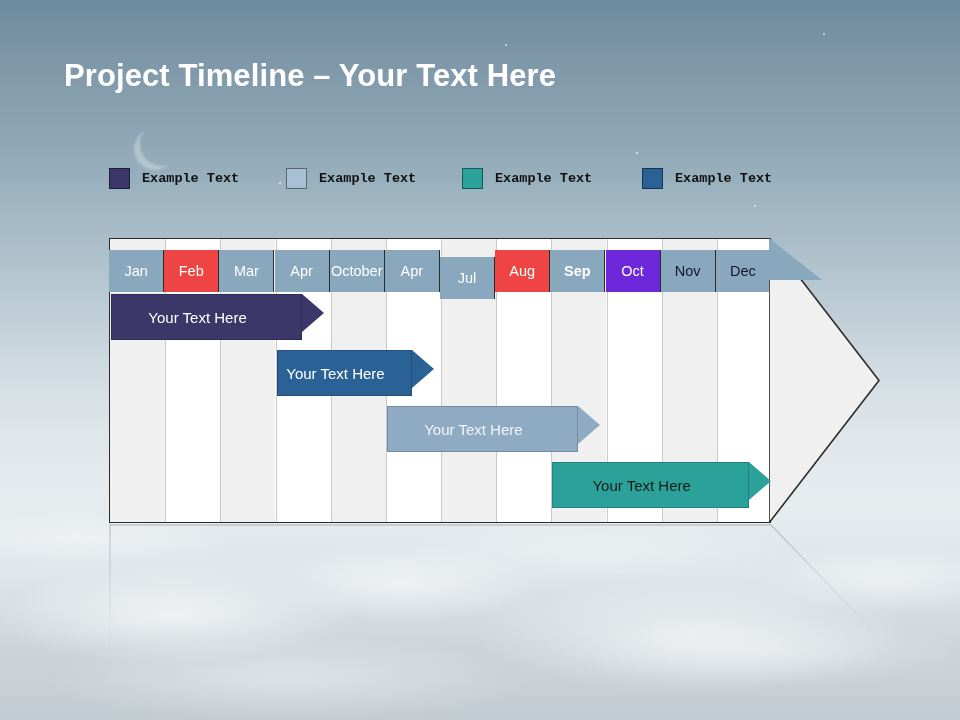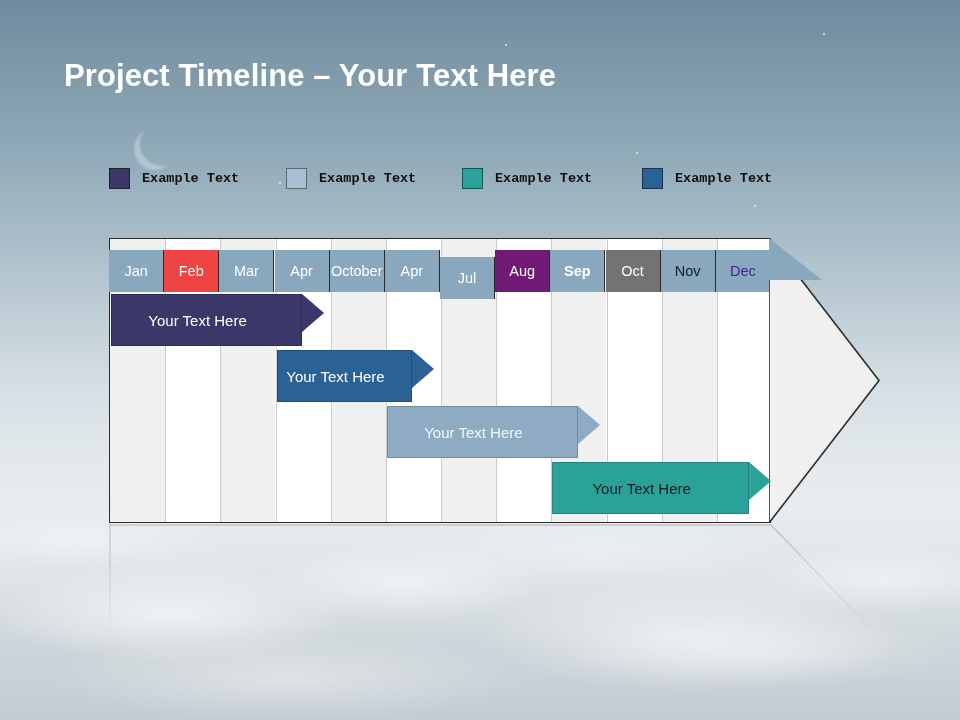--- a/index.html
+++ b/index.html
@@ -94,21 +94,21 @@
   .hdr-cell {
     position:absolute; top:0; height:42px;
     background:#8aa8bd; color:#ffffff;
     display:flex; align-items:center; justify-content:center;
     font-size:14.5px;
     border-right:1.4px solid #2b2b2b;
   }
 
   .arrowhead { position:absolute; left:660px; top:0; width:112px; height:285px; }
 
-  .bar { position:absolute; height:52px; }
+  .bar { position:absolute; height:46px; }
   .bar .body {
     position:absolute; left:0; top:0; bottom:0; right:22px;
     display:flex; align-items:center; justify-content:center;
     font-size:15px; white-space:nowrap;
   }
   .bar .tip {
     position:absolute; right:0; top:0; width:22px; height:38px;
   }
   .bar .lbl { position:relative; left:-9px; }
 
@@ -191,25 +191,25 @@
       </div>
     </div>
   <div class="hdr-row" id="hdr">
       <div class="hdr-cell" style="left: 0px; width: 55.1667px; background: rgb(138, 168, 189); color: rgb(255, 255, 255);">Jan</div>
       <div class="hdr-cell" style="left: 55.1667px; width: 55.1667px; background: #ef4444; color: rgb(255, 255, 255);">Feb</div>
       <div class="hdr-cell" style="left: 110.333px; width: 55.1667px; background: rgb(138, 168, 189); color: rgb(255, 255, 255);">Mar</div>
       <div class="hdr-cell" style="left: 165.5px; width: 55.1667px; background: rgb(138, 168, 189); color: rgb(255, 255, 255);">Apr</div>
       <div class="hdr-cell" style="left: 220.667px; width: 55.1667px; background: rgb(138, 168, 189); color: rgb(255, 255, 255);">October</div>
       <div class="hdr-cell" style="left: 275.833px; width: 55.1667px; background: rgb(138, 168, 189); color: rgb(255, 255, 255);">Apr</div>
       <div class="hdr-cell" style="left: 331px; width: 55.1667px; background: rgb(138, 168, 189); color: rgb(255, 255, 255); margin-top: 7px;">Jul</div>
-      <div class="hdr-cell" style="left: 386.167px; width: 55.1667px; background: #701a75; color: rgb(255, 255, 255); text-align: center;">Aug</div>
+      <div class="hdr-cell" style="left: 386.167px; width: 55.1667px; background: #ef4444; color: rgb(255, 255, 255); text-align: center;">Aug</div>
       <div class="hdr-cell" style="left: 441.333px; width: 55.1667px; background: rgb(138, 168, 189); color: rgb(255, 255, 255); font-weight: bold;">Sep</div>
-      <div class="hdr-cell" style="left: 496.5px; width: 55.1667px; background: #737373; color: rgb(255, 255, 255);">Oct</div>
+      <div class="hdr-cell" style="left: 496.5px; width: 55.1667px; background: #6d28d9; color: rgb(255, 255, 255);">Oct</div>
       <div class="hdr-cell" style="left: 551.667px; width: 55.1667px; background: rgb(138, 168, 189); color: #0f172a;">Nov</div>
-      <div class="hdr-cell" style="left: 606.833px; width: 55.1667px; background: rgb(138, 168, 189); color: #4c1d95;">Dec</div>
+      <div class="hdr-cell" style="left: 606.833px; width: 55.1667px; background: rgb(138, 168, 189); color: #0f172a;">Dec</div>
     </div>
   <svg class="arrowhead" viewBox="0 0 112 285" preserveAspectRatio="none">
     <polygon points="0,0 110,142.5 0,285" fill="#f0f0f0" stroke="#2b2b2b" stroke-width="1.6"></polygon>
     <polygon points="0,0 53,42 0,42" fill="#8aa8bd" stroke="none"></polygon>
   </svg>
   <div id="bars">
       <div class="bar" style="left: 2px; width: 213.15px; top: 56px;">
         <div class="body" style="background: rgb(59, 55, 104); color: rgb(255, 255, 255); box-shadow: rgba(0, 0, 0, 0.18) 0px 0px 0px 1px inset;">
           <span class="lbl">Your  Text Here</span>
         </div>

